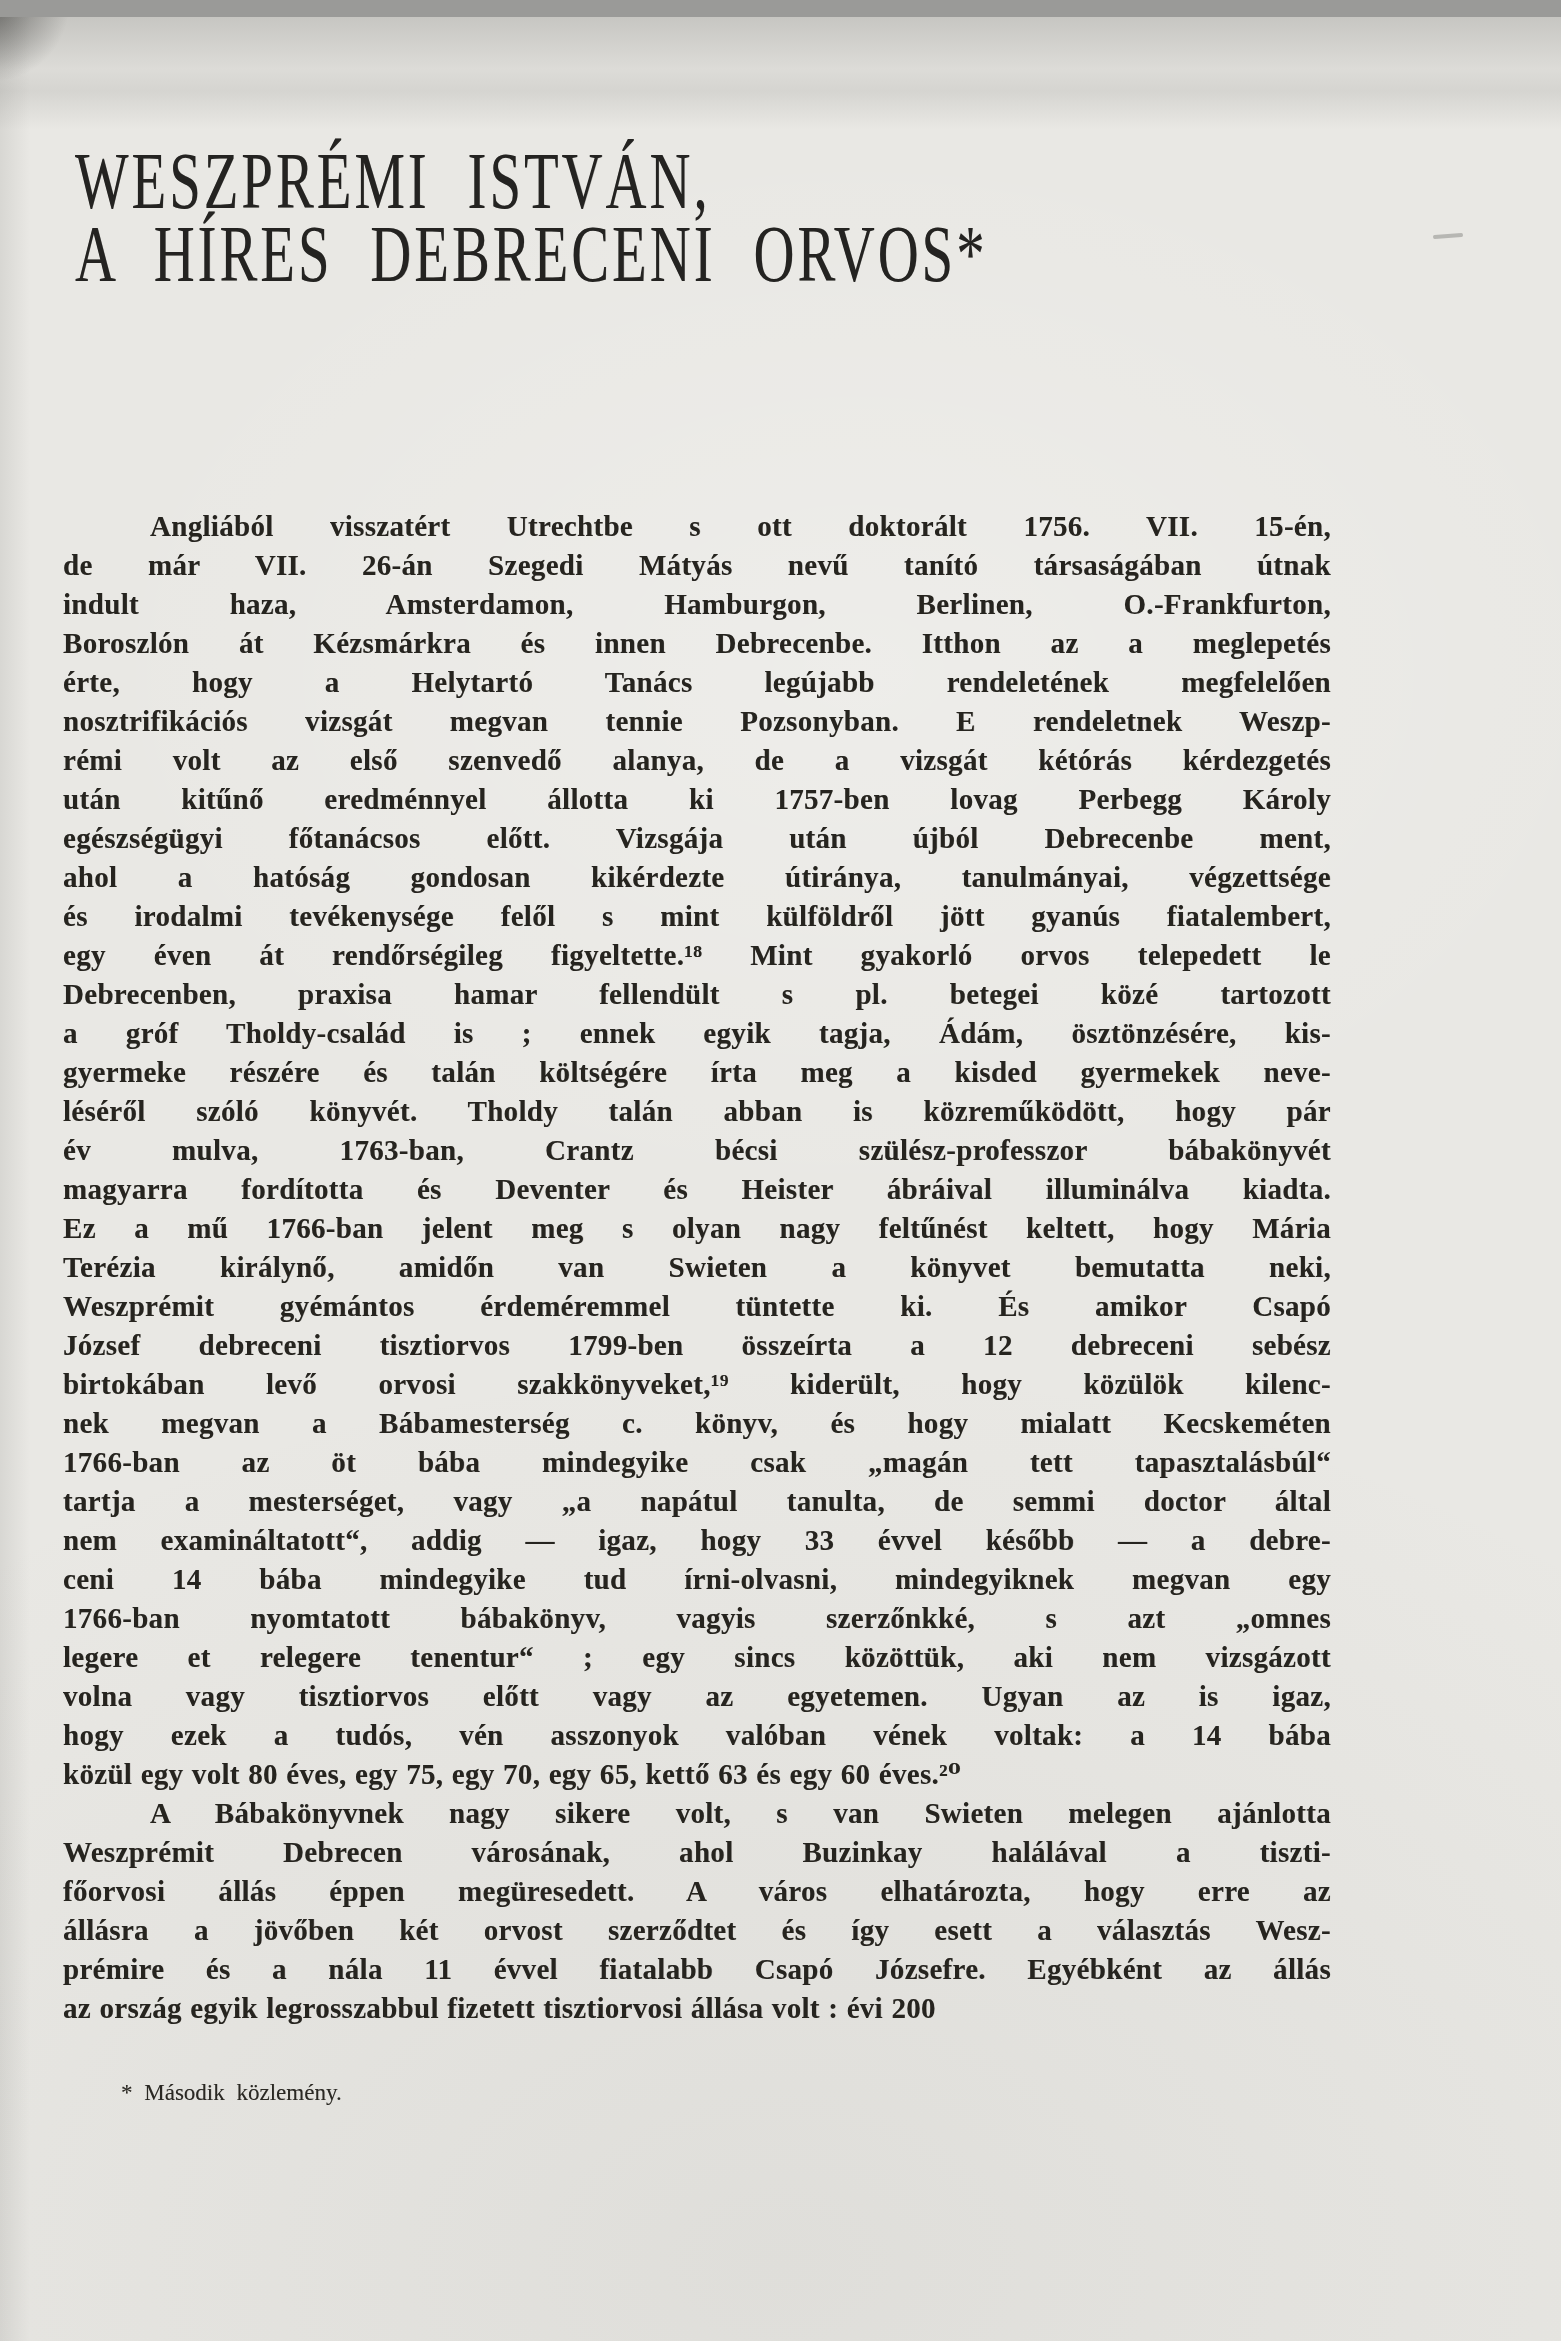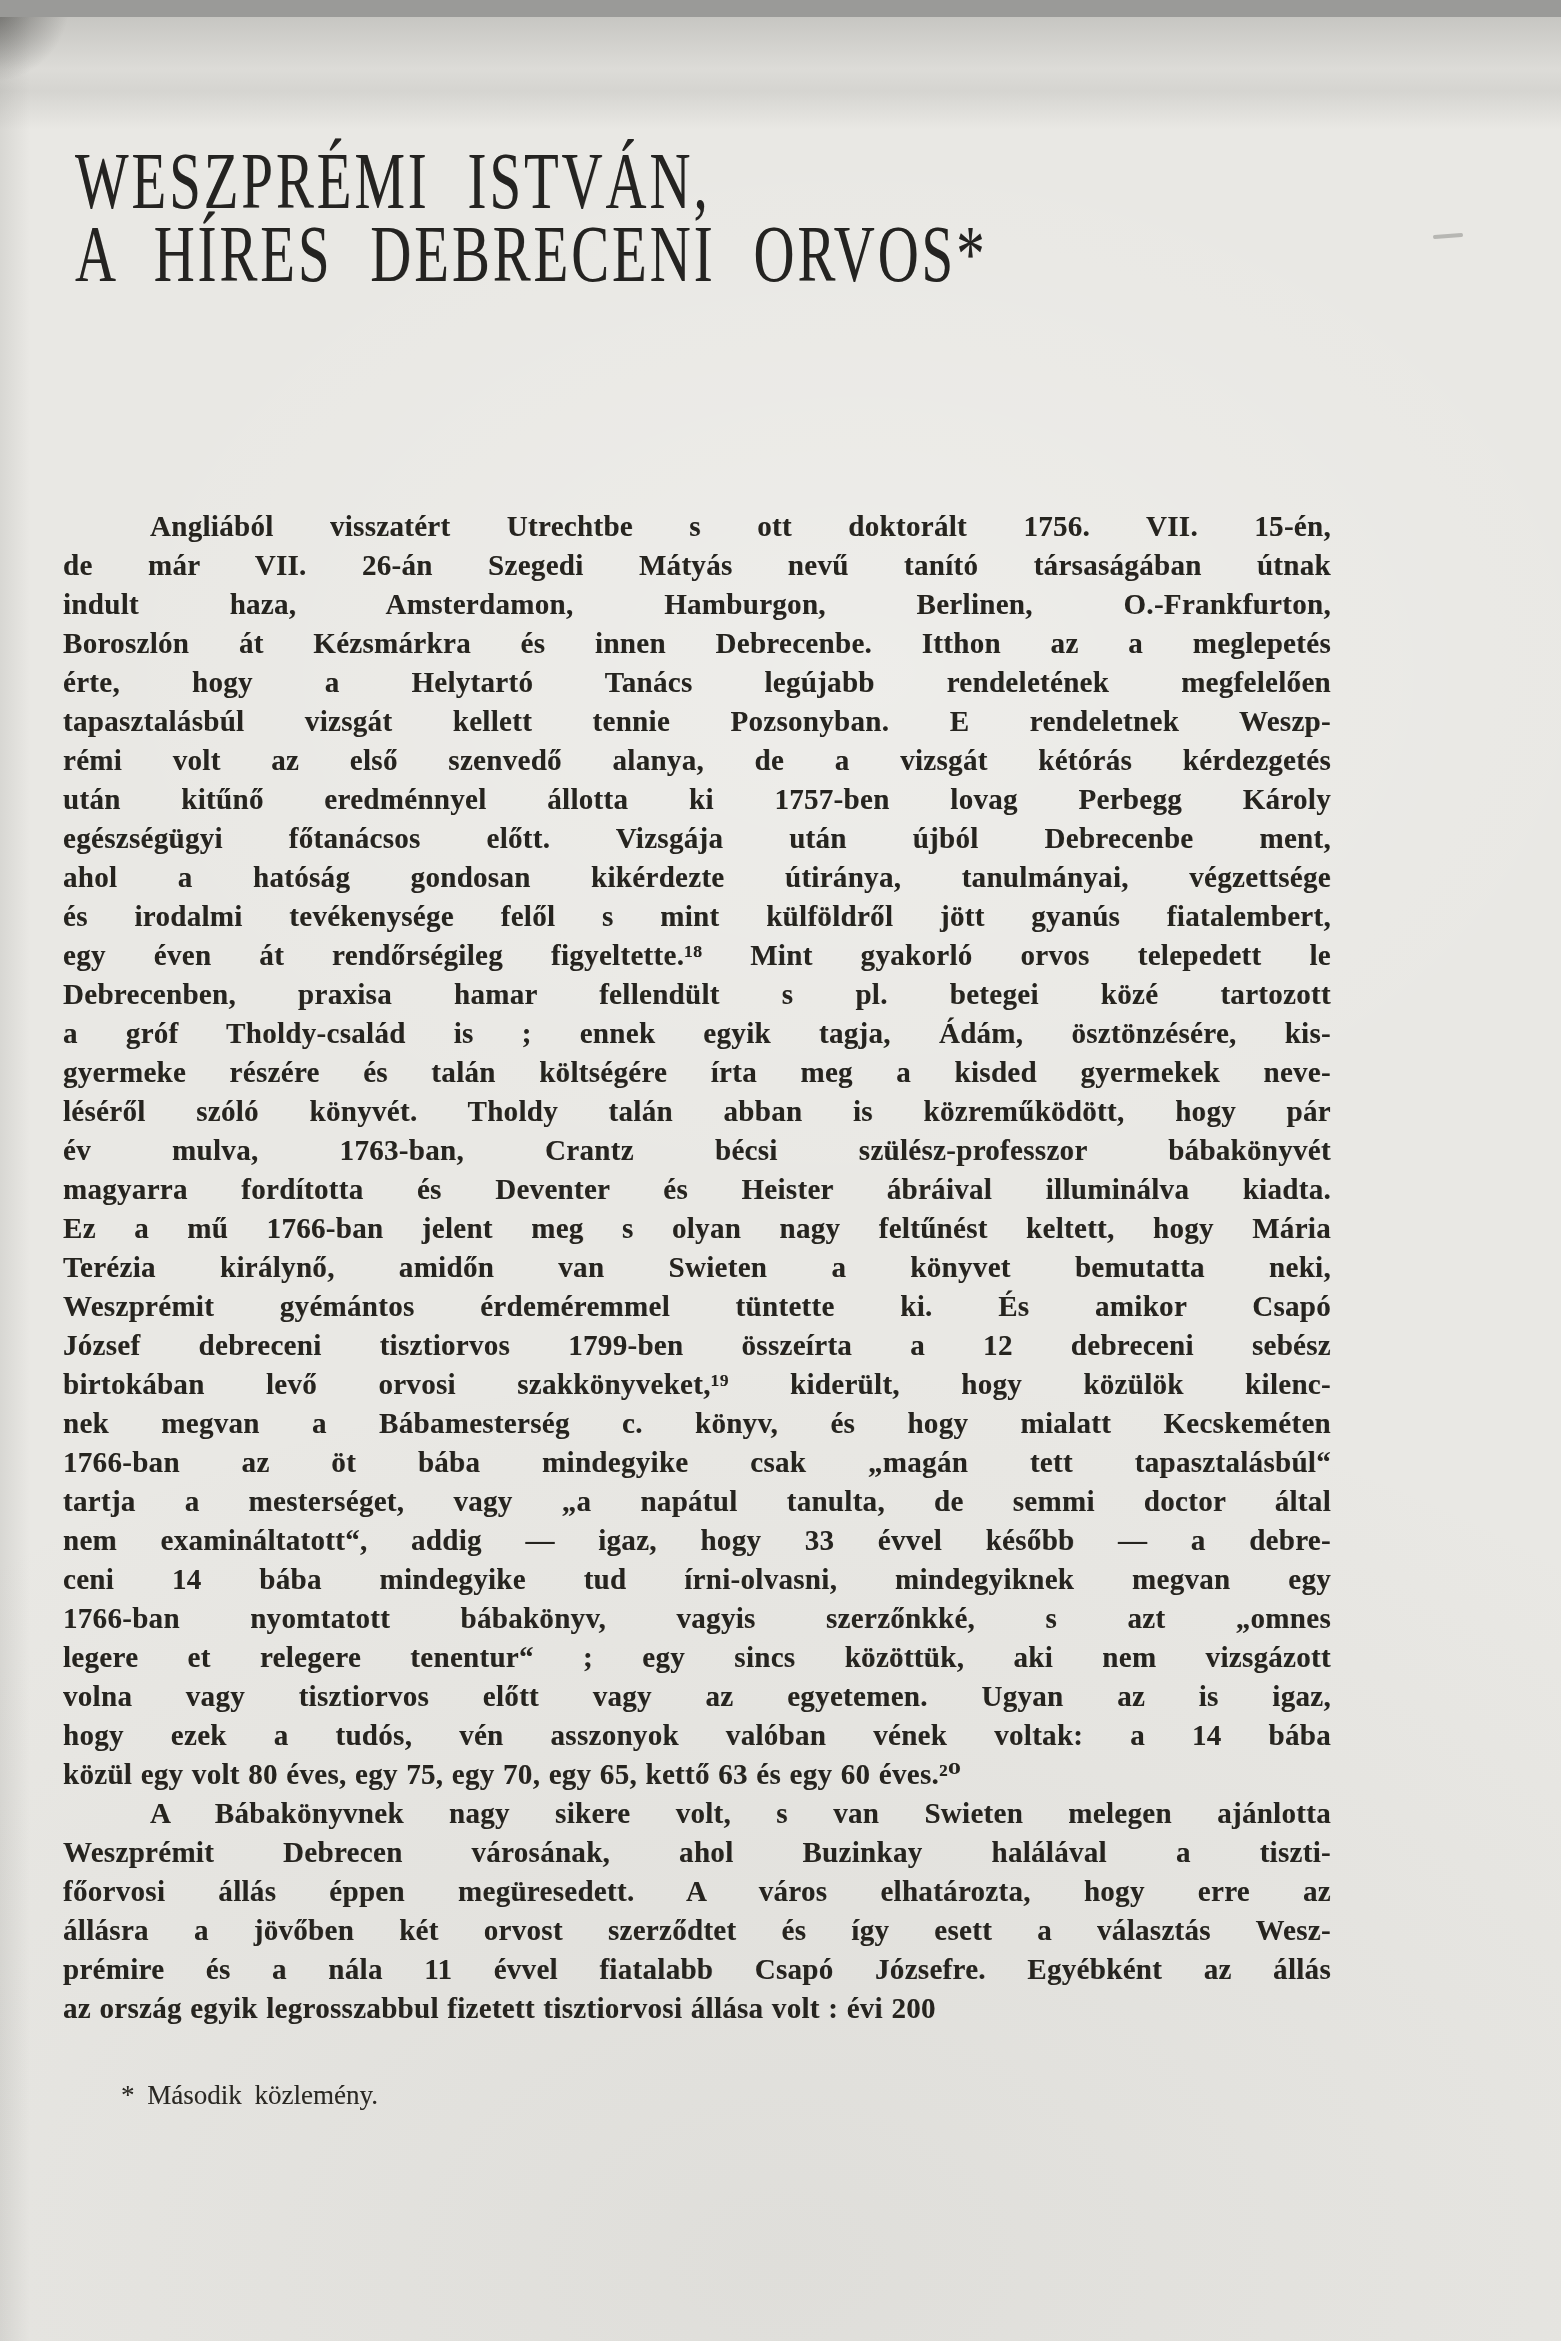--- a/index.html
+++ b/index.html
@@ -60,21 +60,21 @@
   }
   .line.para-start { text-indent: 87px; }
   .line.para-end {
     text-align-last: left;
     -moz-text-align-last: left;
   }
   .footnote {
     position: absolute;
     left: 121px;
     top: 2063px;
-    font-size: 27px;
+    font-size: 23px;
     word-spacing: 6px;
     color: #2a2823;
     text-shadow: 0.3px 0.3px 0.4px rgba(40,38,34,0.30);
   }
   .artifact-dash {
     position: absolute;
     left: 1433px;
     top: 217px;
     width: 29.5px;
     height: 3.5px;
@@ -94,21 +94,21 @@
   </h1>
 
   <div class="artifact-dash"></div>
 
   <section class="bodytext">
     <div class="line para-start">Angliából visszatért Utrechtbe s ott doktorált 1756. VII. 15-én,</div>
     <div class="line">de már VII. 26-án Szegedi Mátyás nevű tanító társaságában útnak</div>
     <div class="line">indult haza, Amsterdamon, Hamburgon, Berlinen, O.-Frankfurton,</div>
     <div class="line">Boroszlón át Kézsmárkra és innen Debrecenbe. Itthon az a meglepetés</div>
     <div class="line">érte, hogy a Helytartó Tanács legújabb rendeletének megfelelően</div>
-    <div class="line">tapasztalásbúl vizsgát kellett tennie Pozsonyban. E rendeletnek Weszp-</div>
+    <div class="line">nosztrifikációs vizsgát megvan tennie Pozsonyban. E rendeletnek Weszp-</div>
     <div class="line">rémi volt az első szenvedő alanya, de a vizsgát kétórás kérdezgetés</div>
     <div class="line">után kitűnő eredménnyel állotta ki 1757-ben lovag Perbegg Károly</div>
     <div class="line">egészségügyi főtanácsos előtt. Vizsgája után újból Debrecenbe ment,</div>
     <div class="line">ahol a hatóság gondosan kikérdezte útiránya, tanulmányai, végzettsége</div>
     <div class="line">és irodalmi tevékenysége felől s mint külföldről jött gyanús fiatalembert,</div>
     <div class="line">egy éven át rendőrségileg figyeltette.¹⁸ Mint gyakorló orvos telepedett le</div>
     <div class="line">Debrecenben, praxisa hamar fellendült s pl. betegei közé tartozott</div>
     <div class="line">a gróf Tholdy-család is ; ennek egyik tagja, Ádám, ösztönzésére, kis-</div>
     <div class="line">gyermeke részére és talán költségére írta meg a kisded gyermekek neve-</div>
     <div class="line">léséről szóló könyvét. Tholdy talán abban is közreműködött, hogy pár</div>

